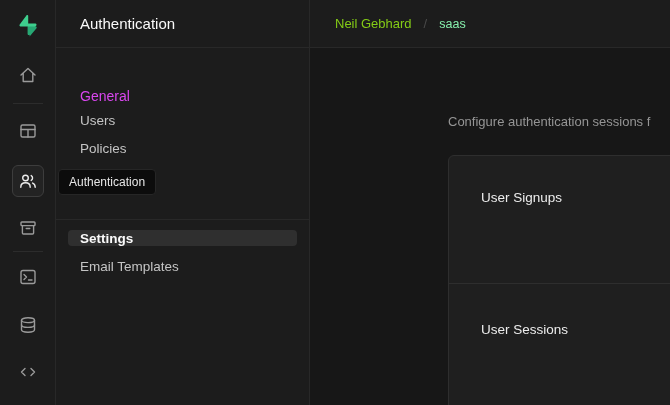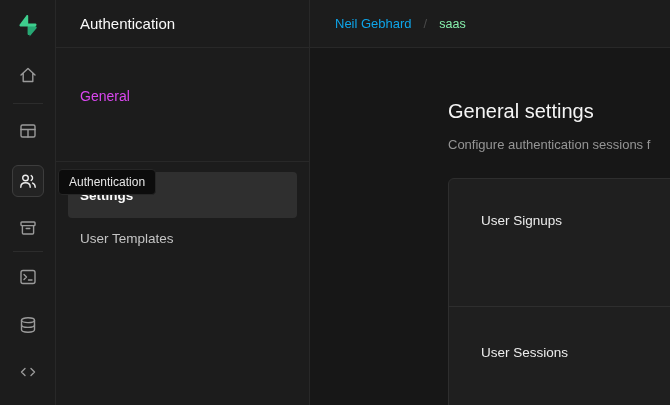--- a/index.html
+++ b/index.html
@@ -49,40 +49,40 @@
     padding-left: 24px; font-size: 14px; line-height: 16px; color: #d946ef;
   }
   .nav-item {
     height: 28px; display: flex; align-items: center; padding-left: 24px;
     font-size: 13.5px; color: #c4c4c4; cursor: pointer;
   }
   .nav-items-top { margin-top: 2px; }
   .nav-divider { height: 1px; background: #282828; margin-top: 57px; }
   .nav-section-label.second { margin-top: 20px; }
   .nav-item.selected {
-    margin: 10px 12px 0 12px; padding-left: 12px; height: 46px;
+    margin: 10px 12px 0 12px; padding-left: 12px; height: 16px;
     background: #2f2f2f; border-radius: 4px; color: #fafafa; font-weight: bold;
   }
   .nav-item.after-selected { margin-top: 6px; }
 
   
   .tooltip {
     position: absolute; left: 58px; top: 169px; z-index: 20;
     background: #0c0c0c; border: 1px solid #262626; border-radius: 4px;
     padding: 5px 10px; font-size: 12px; color: #e6e6e6; white-space: nowrap;
   }
 
   
   .topbar {
     position: absolute; left: 310px; top: 0; right: 0; height: 48px;
     background: #1c1c1c; border-bottom: 1px solid #282828;
     display: flex; align-items: center; padding-left: 25px; gap: 12px;
     font-size: 13px;
   }
-  .crumb-org { color: #0ea5e9; cursor: pointer; text-align: center; }
+  .crumb-org { color: #84cc16; cursor: pointer; text-align: center; }
   .crumb-sep { color: #4a4a4a; }
   .crumb-project { color: #86efac; font-size: 12.5px; cursor: pointer; }
 
   
   .main {
     position: absolute; left: 310px; top: 48px; right: 0; bottom: 0;
     background: #171717; padding: 52px 0 0 138px;
   }
   .page-title { font-size: 20px; font-weight: normal; color: #f5f5f5; line-height: 23px; }
   .page-subtitle {
@@ -162,36 +162,39 @@
     <svg width="20" height="20" viewBox="0 0 20 20" fill="none" stroke="currentColor" stroke-width="1.4" stroke-linecap="round" stroke-linejoin="round">
       <path d="M7 6.5 L3.5 10 L7 13.5 M13 6.5 L16.5 10 L13 13.5"></path>
     </svg>
   </div>
 </nav>
 
 <aside class="sidebar">
   <div class="sidebar-header">Authentication</div>
   <div class="sidebar-nav">
     <div class="nav-section-label">General</div>
+    <div class="nav-items-top">
+      <div class="nav-item">Users</div>
+      <div class="nav-item">Policies</div>
+    </div>
     <div class="nav-divider"></div>
     <div class="nav-item selected">Settings</div>
-    <div class="nav-item after-selected">User Templates</div>
+    <div class="nav-item after-selected">Email Templates</div>
   </div>
 </aside>
 
 <div class="tooltip">Authentication</div>
 
 <header class="topbar">
   <span class="crumb-org">Neil Gebhard</span>
   <span class="crumb-sep">/</span>
   <span class="crumb-project">saas</span>
 </header>
 
 <main class="main">
-  <h1 class="page-title">General settings</h1>
   <p class="page-subtitle">Configure authentication sessions f</p>
 
   <section class="card">
     <div class="card-section-1">
       <div class="card-row-label">User Signups</div>
     </div>
     <div class="card-divider"></div>
     <div class="card-section-2">
       <div class="card-row-label">User Sessions</div>
     </div>

